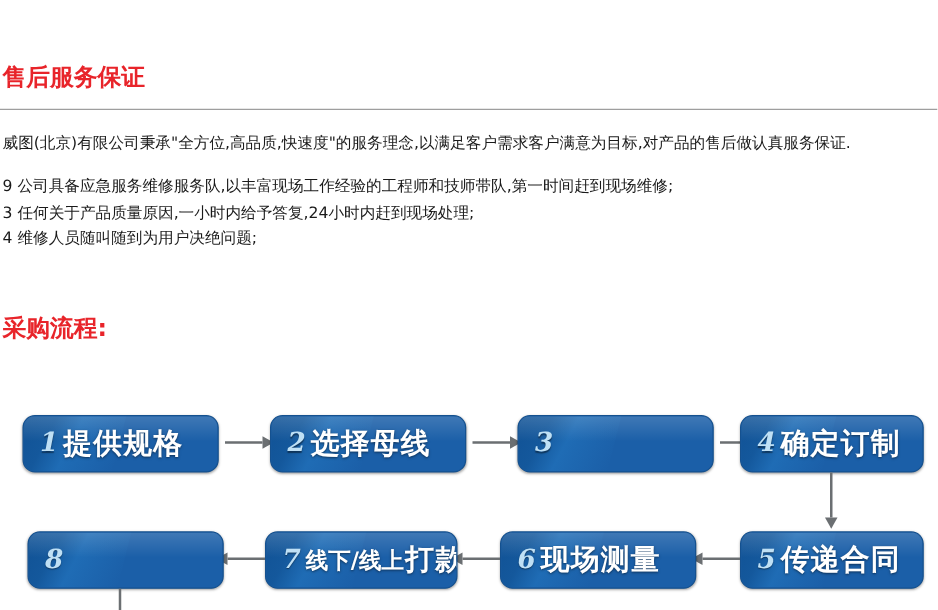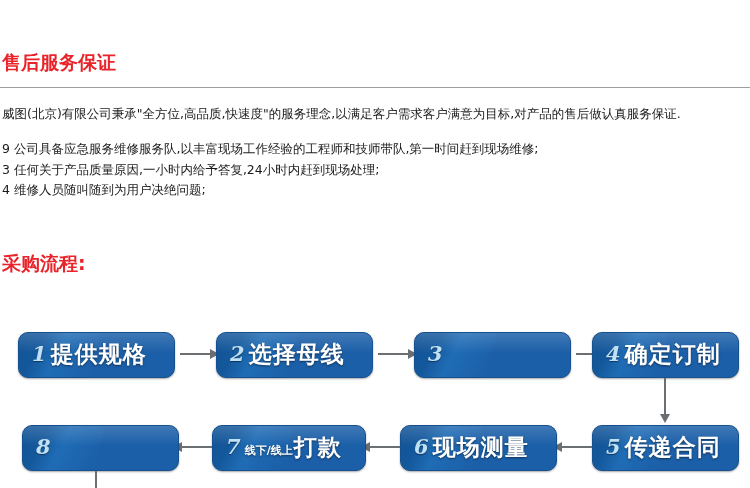--- a/index.html
+++ b/index.html
@@ -80,21 +80,21 @@
     color:#ffffff;
     font-weight:700;
     font-size:23px;
     letter-spacing:1px;
     padding-right:14px;
     text-shadow:0 1px 2px rgba(0,0,0,.5);
     white-space:nowrap;
     display:flex;align-items:baseline;
   }
   .fbox .lbl .small{
-    font-size:11px;
+    font-size:18px;
     letter-spacing:0;
     font-weight:700;
     padding-right:1px;
     position:relative;top:-1px;text-align:right;
   }
 
   
   .arrow-h{
     position:absolute;height:2px;background:#6b6f72;
   }

